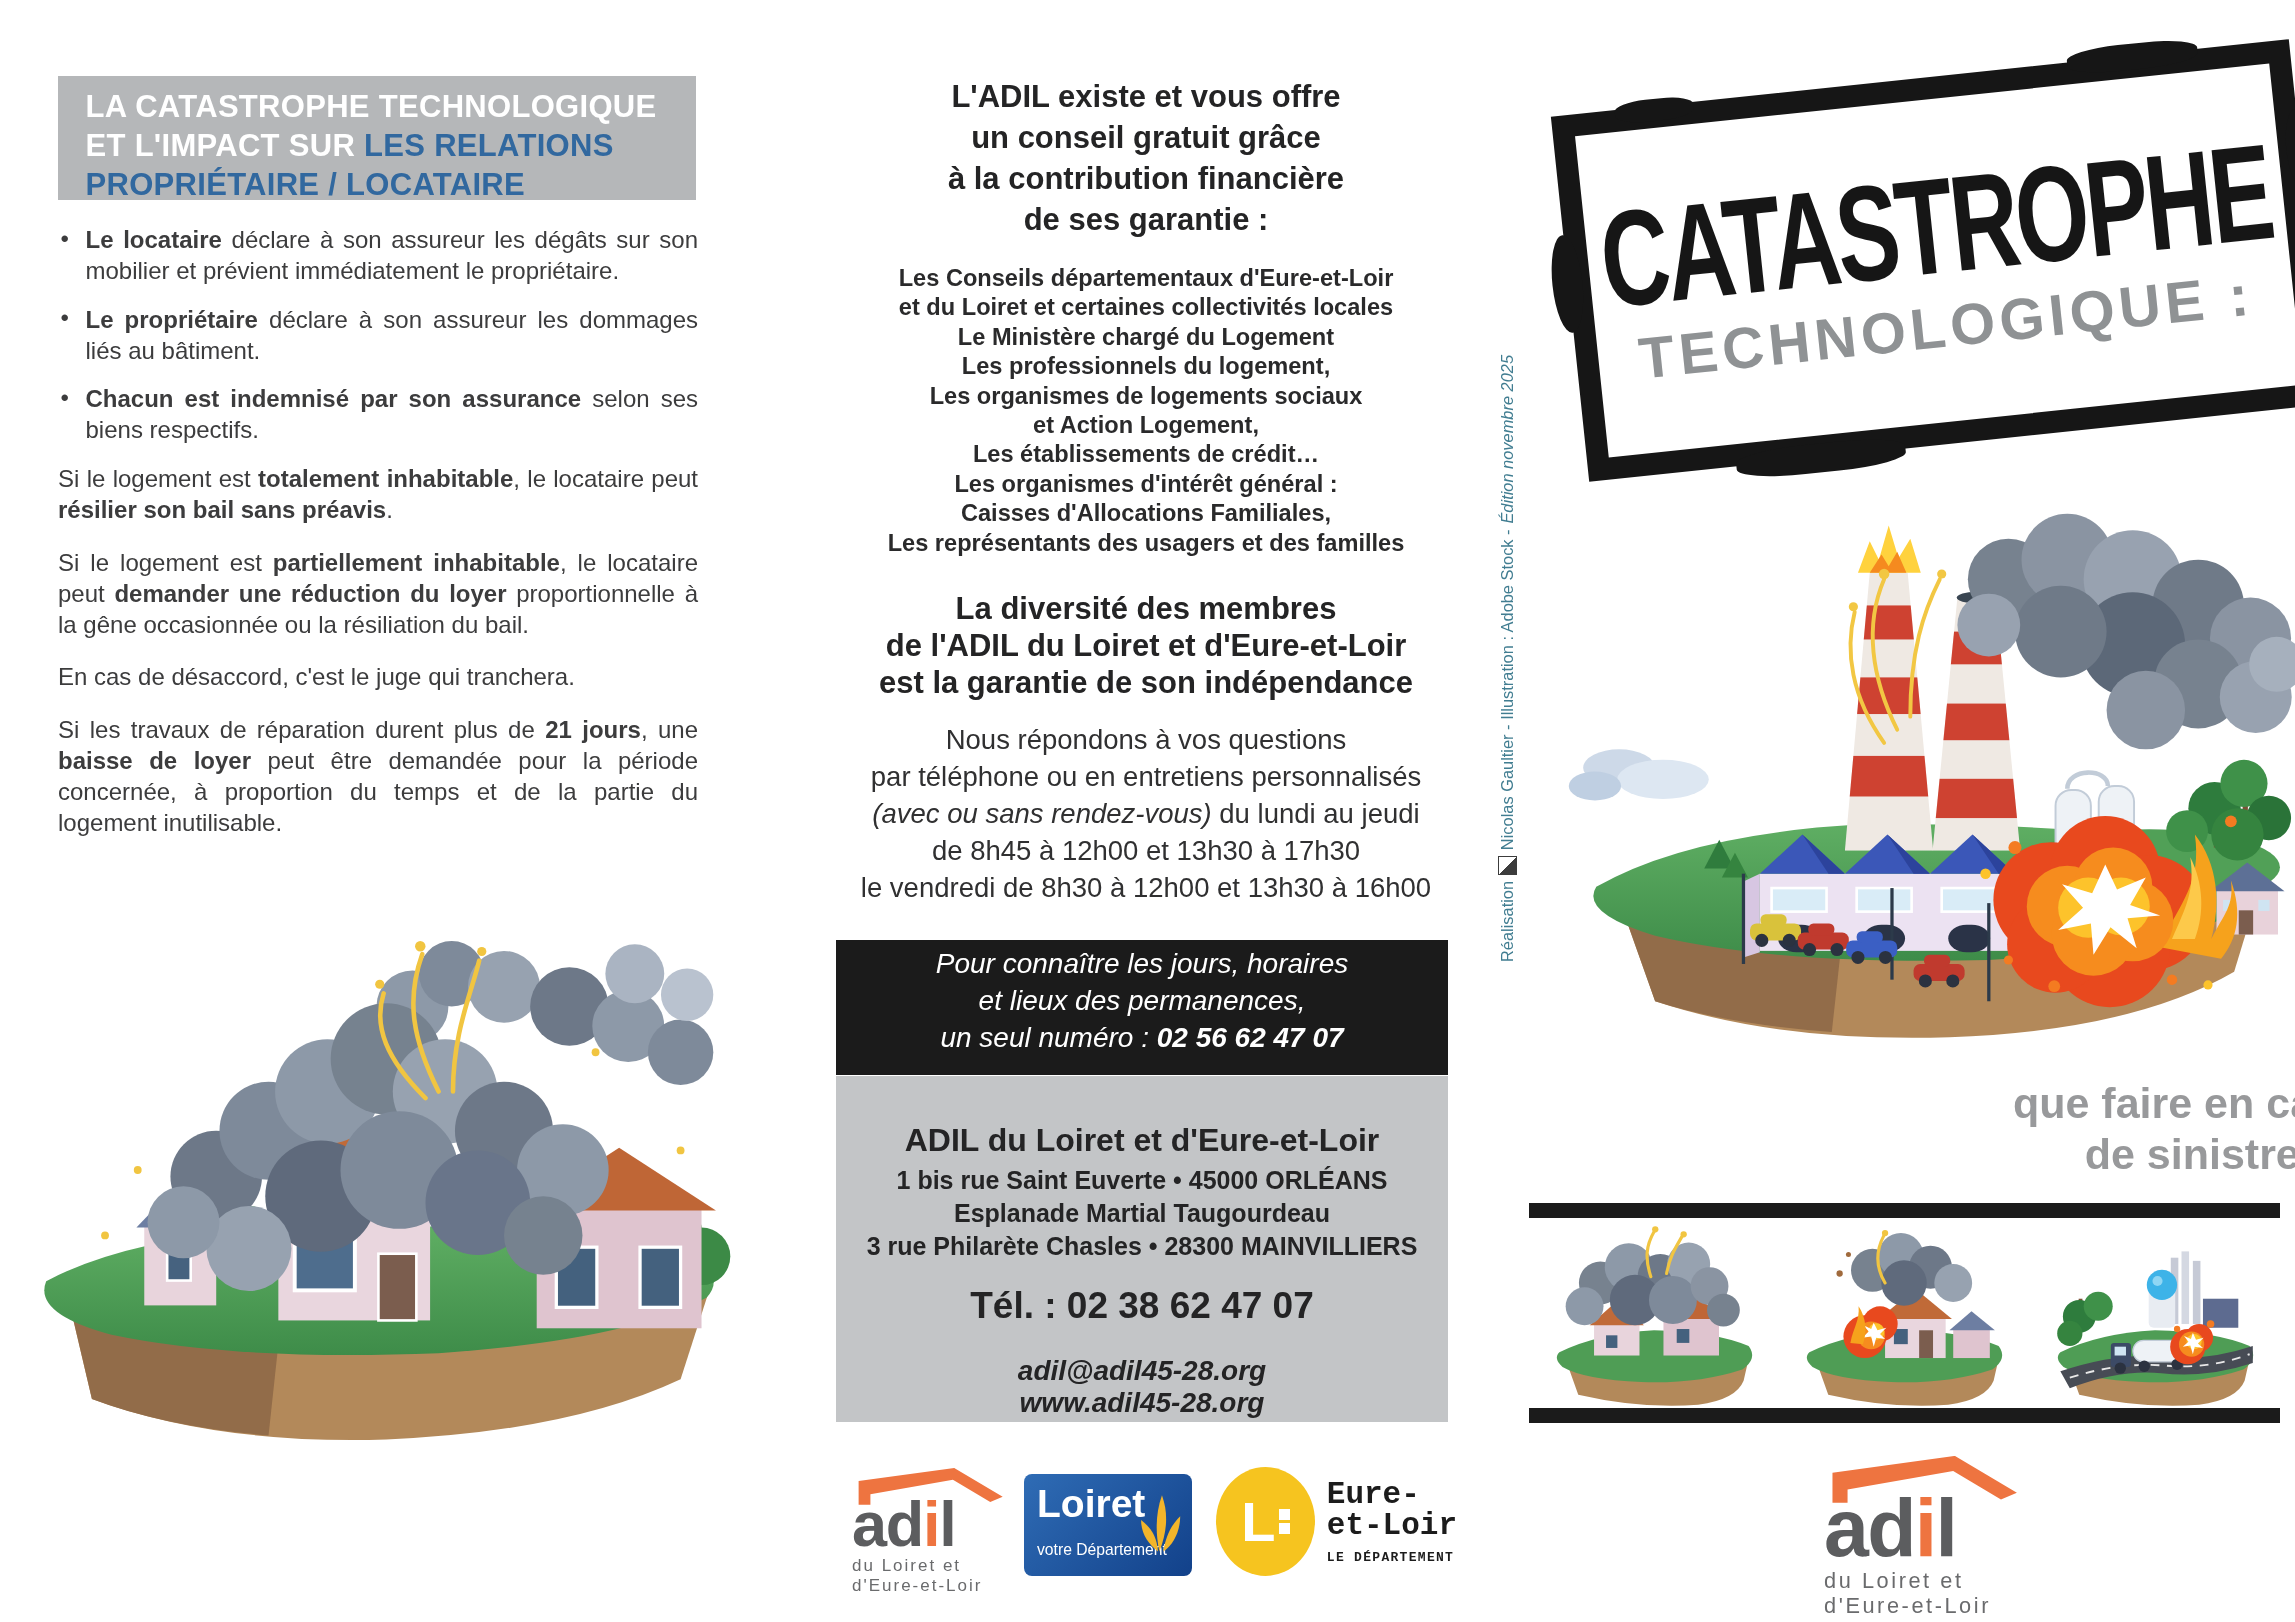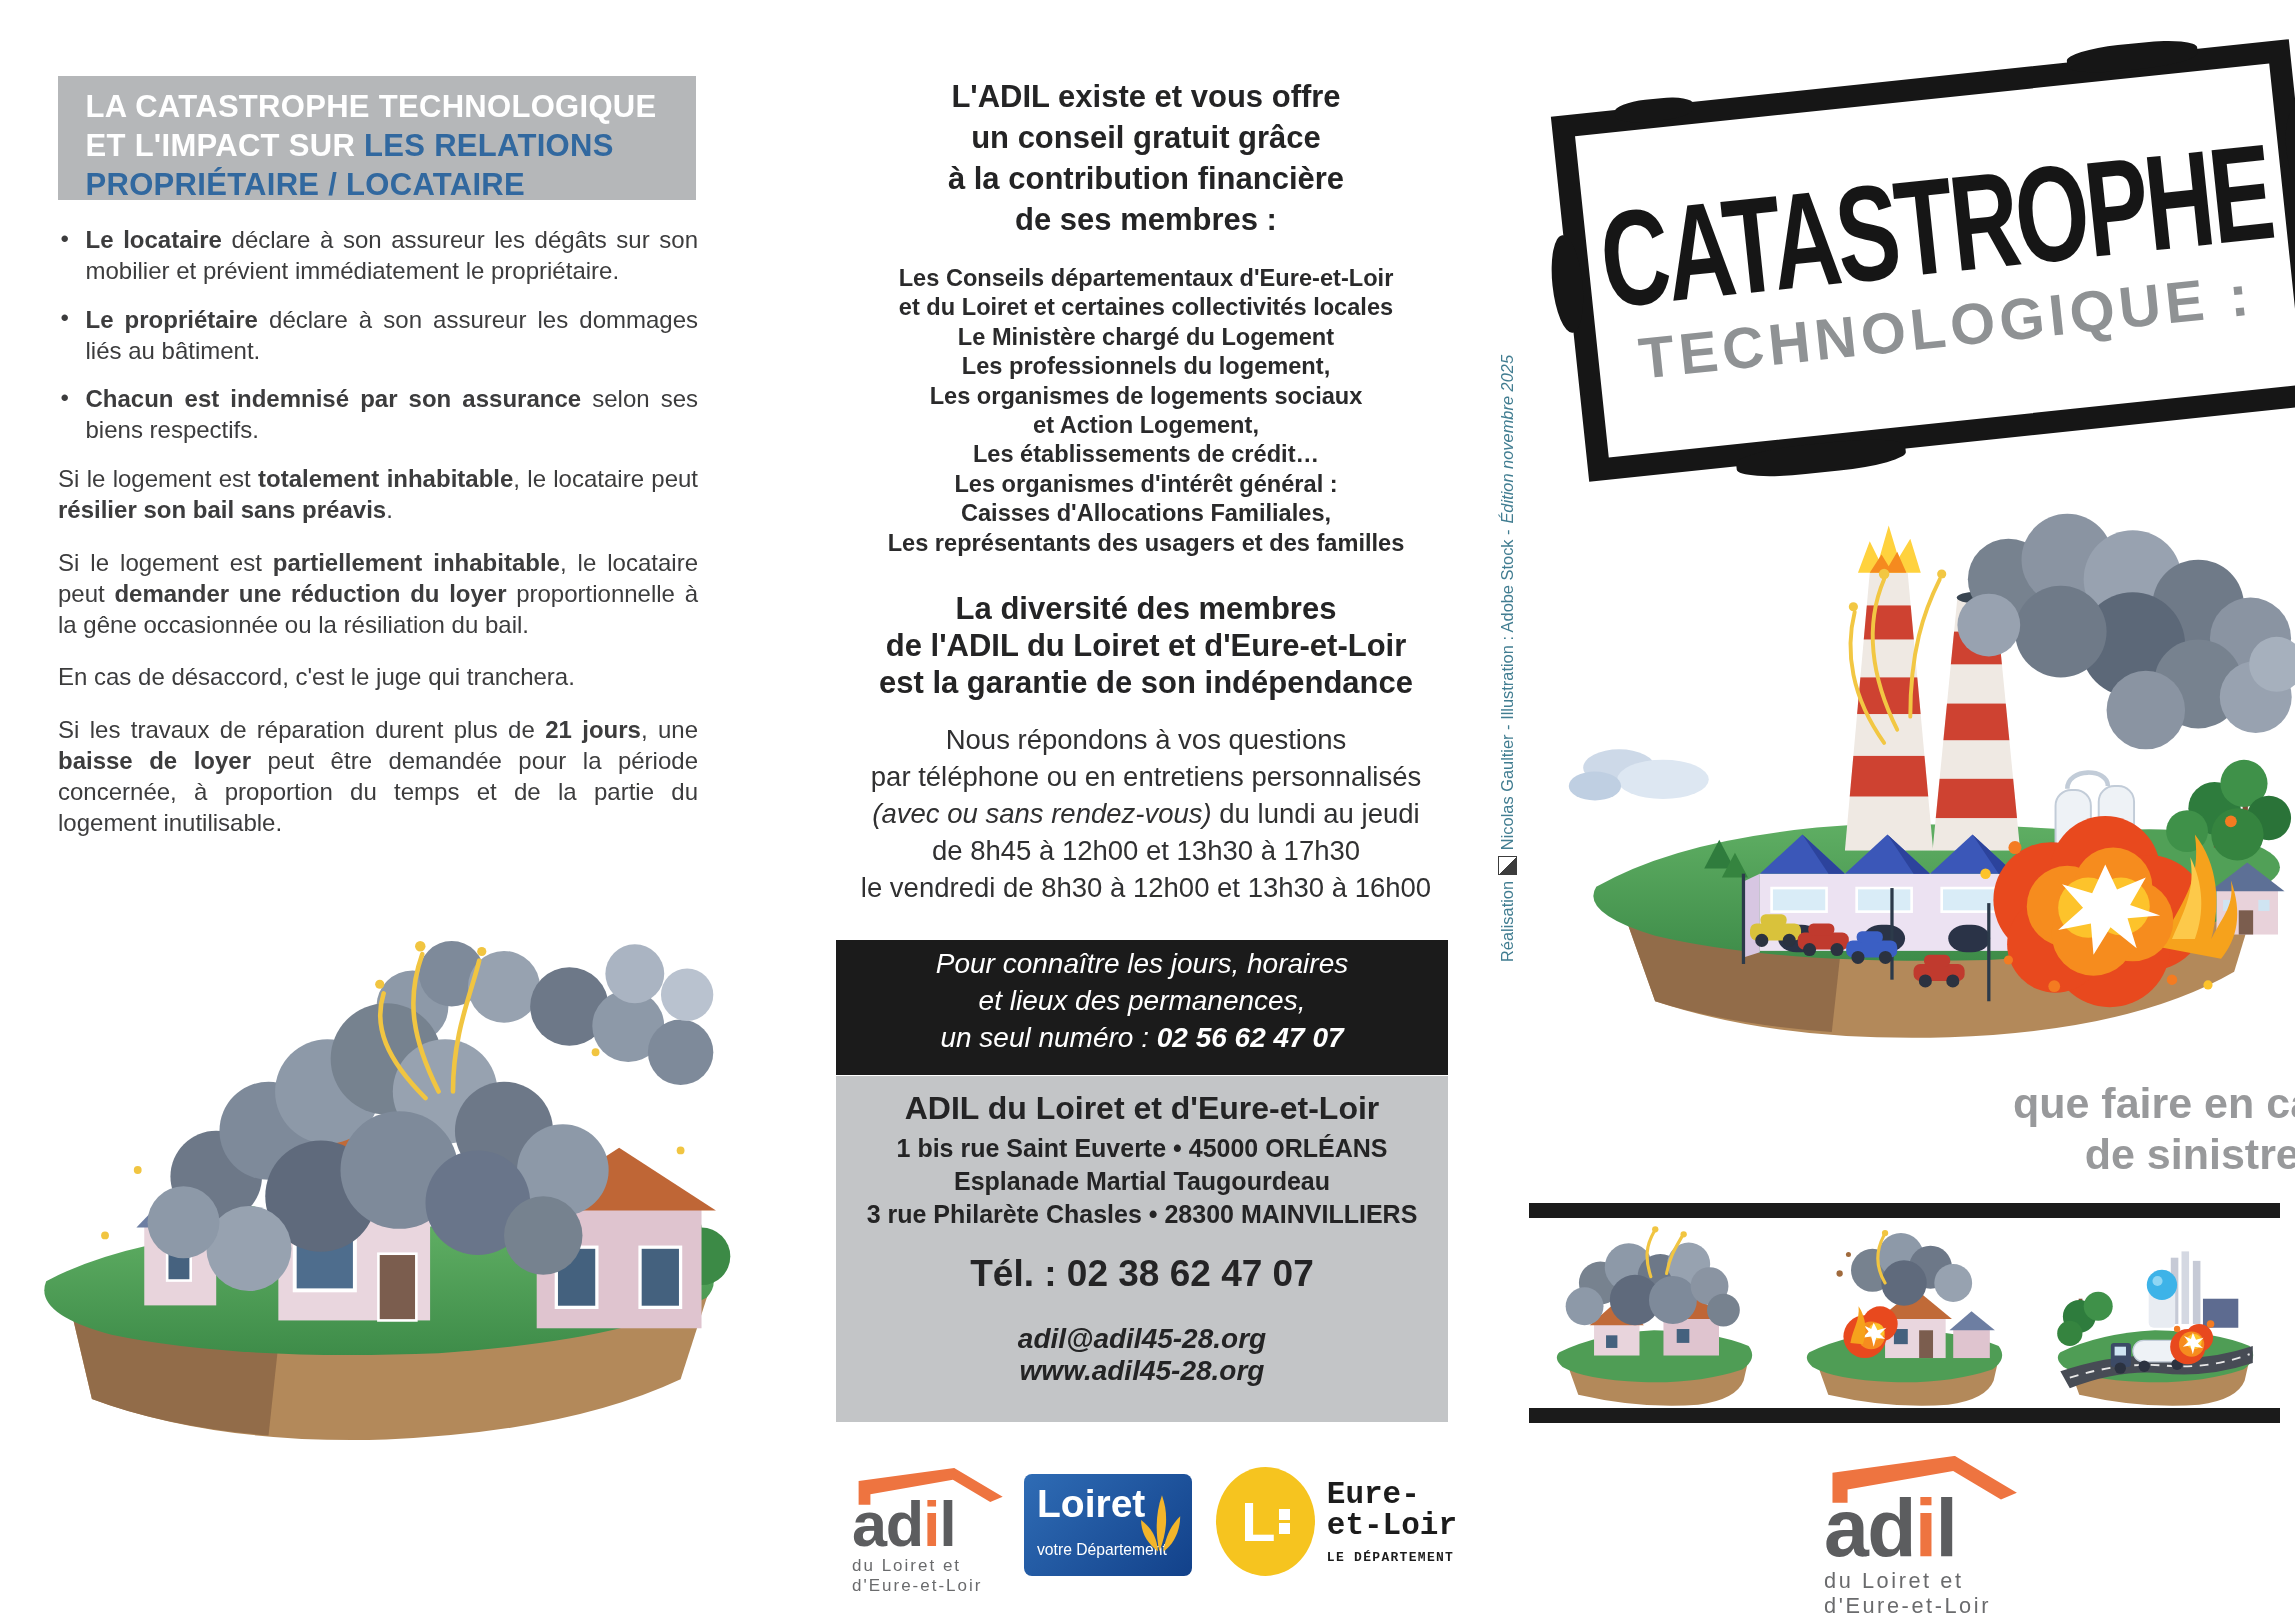--- a/index.html
+++ b/index.html
@@ -22,21 +22,21 @@
   
   .mid{position:absolute;left:767px;width:758px;text-align:center;}
   #mid-heading{top:76px;font-size:31px;font-weight:700;line-height:41px;color:#242425;}
   #mid-members{top:264px;font-size:23.6px;font-weight:700;line-height:29.4px;color:#2a2a2b;}
   #mid-diversity{top:590px;font-size:31px;font-weight:700;line-height:37px;color:#242425;}
   #mid-response{top:721px;font-size:27.5px;line-height:37px;color:#303031;}
   #phone-box{position:absolute;left:836px;top:940px;width:612px;height:135px;
      background:var(--black,#1b1b1b);color:#fff;font-style:italic;font-size:28px;line-height:37px;
      box-sizing:border-box;padding-top:5px;text-align:center;}
   #addr-box{position:absolute;left:836px;top:1076px;width:612px;height:346px;
-     background:var(--box_gray,#c3c5c7);color:#242425;text-align:center;box-sizing:border-box;padding-top:14px;}
+     background:var(--box_gray,#c3c5c7);color:#242425;text-align:center;box-sizing:border-box;padding-top:46px;}
   .addr-title{font-size:32px;font-weight:700;margin-bottom:5.2px;}
   .addr-line{font-size:25px;font-weight:700;line-height:33px;}
   .addr-tel{font-size:37px;font-weight:700;margin-top:22px;}
   .addr-email{font-size:28px;font-weight:700;font-style:italic;margin-top:27.5px;}
   .addr-web{font-size:28px;font-weight:700;font-style:italic;}
 
   
   .adil-logo{position:absolute;width:157px;}
   .adil-word{font-weight:700;font-size:63px;line-height:55px;letter-spacing:-1.3px;color:var(--adil_gray,#5c5d5f);white-space:nowrap;}
   .adil-word .orange{color:var(--adil_orange,#ee7440);}
@@ -172,21 +172,21 @@
           <circle cx="130" cy="520" r="6"></circle>
         <circle cx="1010" cy="390" r="6"></circle>
       </g>
     </svg>
   </div>
 
   <div class="mid" id="mid-heading">
     <div>L'ADIL existe et vous offre</div>
     <div>un conseil gratuit grâce</div>
     <div>à la contribution financière</div>
-    <div>de ses membres :</div>
+    <div>de ses garantie :</div>
   </div>
 
   <div class="mid" id="mid-members">
     <div>Les Conseils départementaux d'Eure-et-Loir</div>
     <div>et du Loiret et certaines collectivités locales</div>
     <div>Le Ministère chargé du Logement</div>
     <div>Les professionnels du logement,</div>
     <div>Les organismes de logements sociaux</div>
     <div>et Action Logement,</div>
     <div>Les établissements de crédit…</div>

